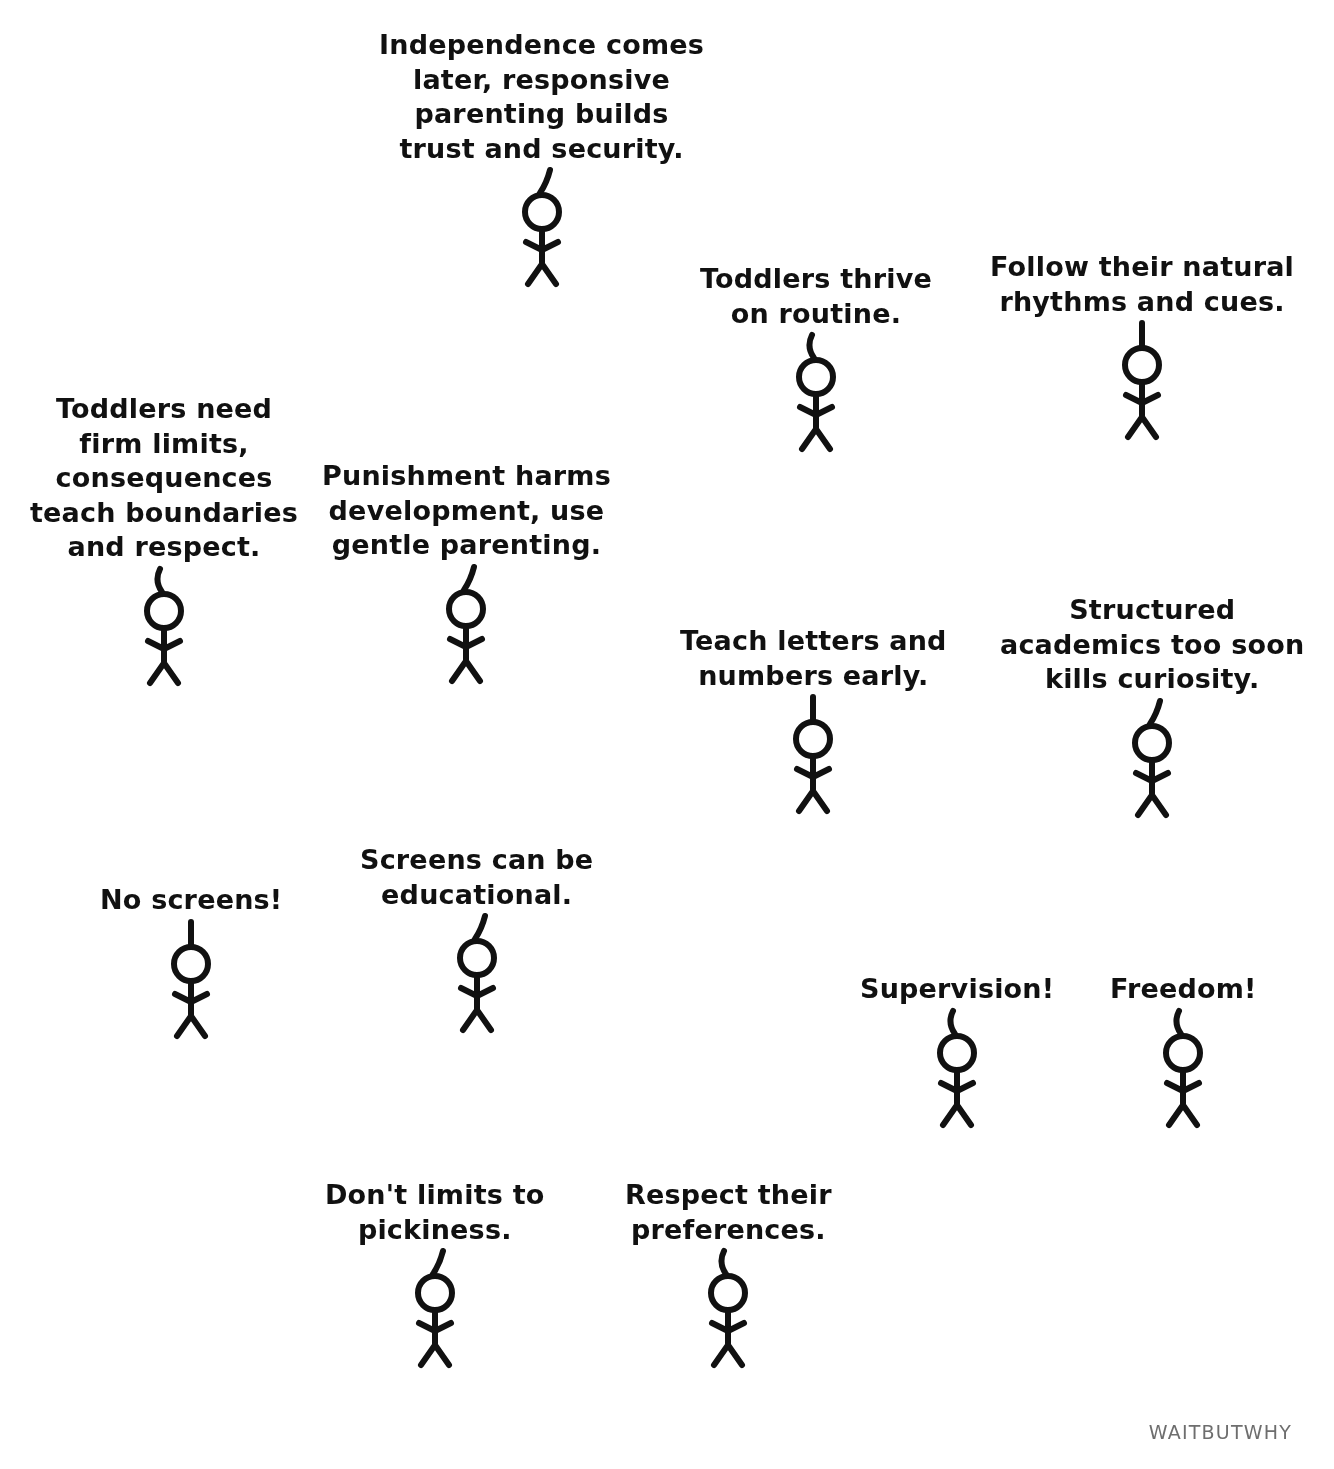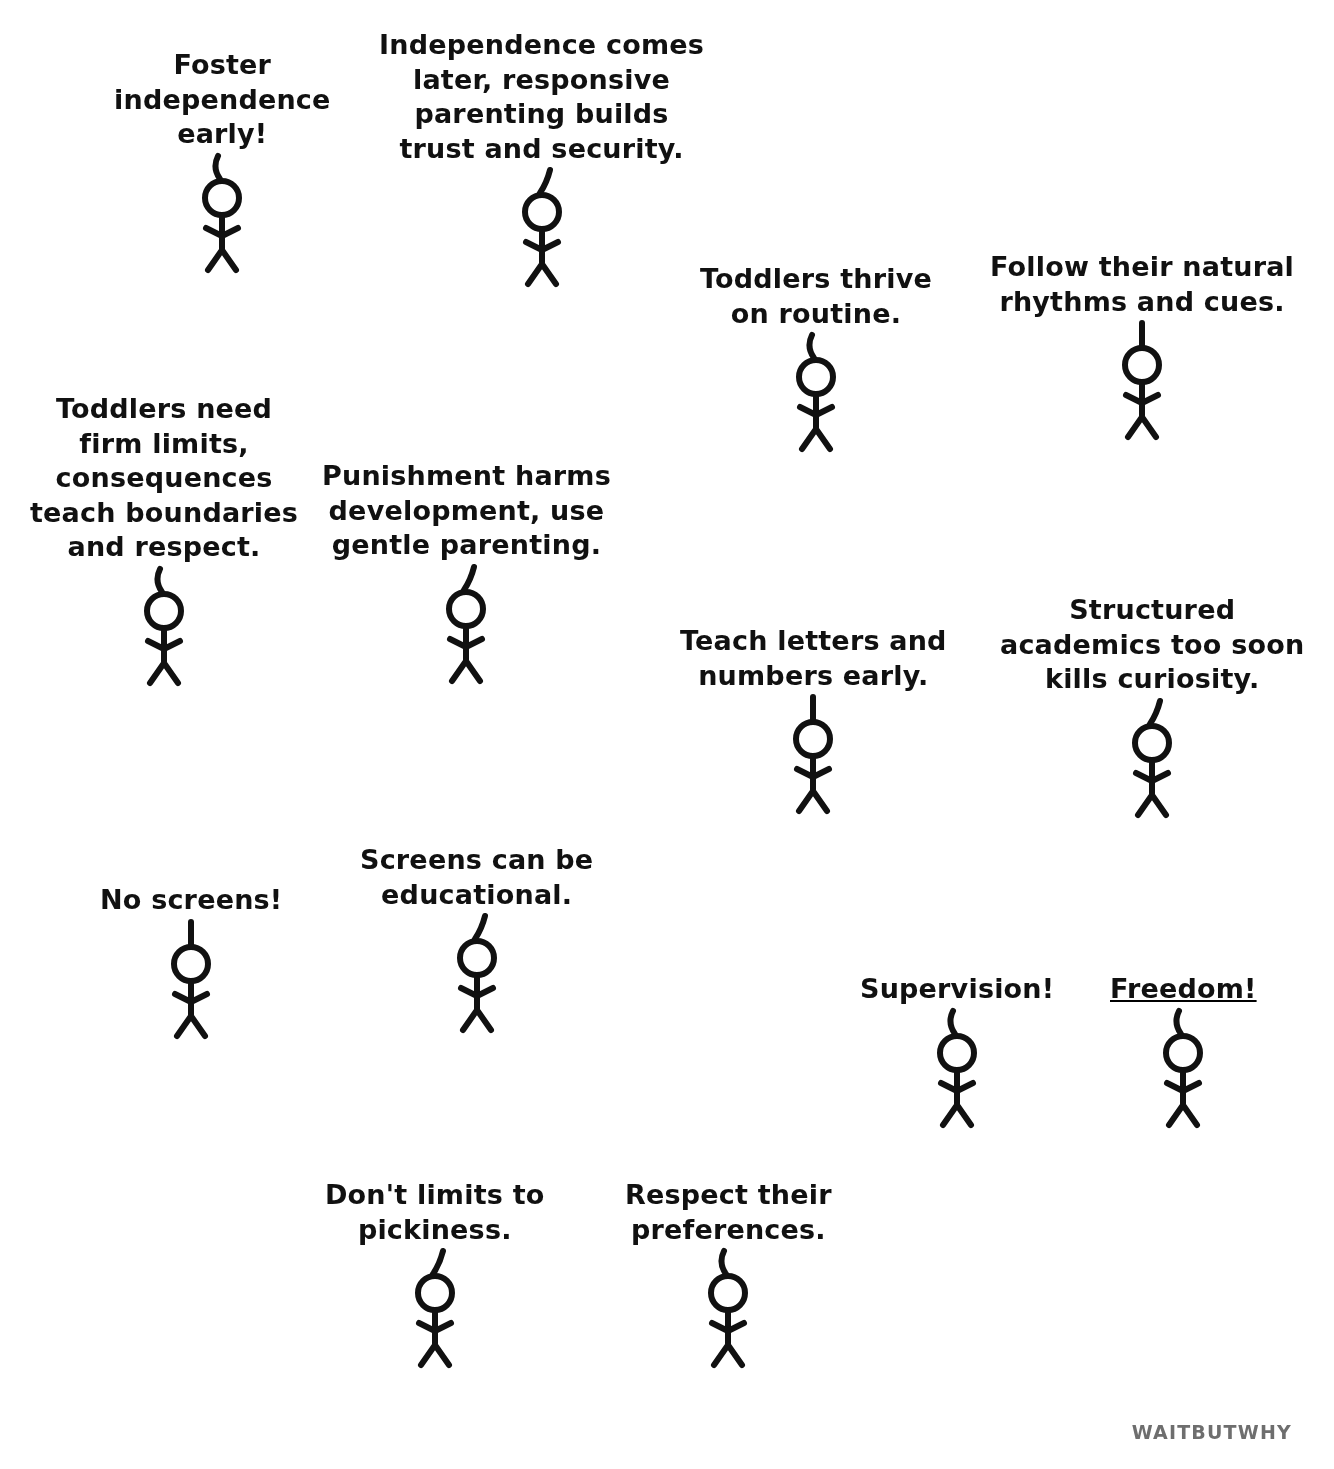--- a/index.html
+++ b/index.html
@@ -35,43 +35,31 @@
   }
   .stick {
     display: block;
   }
   .credit {
     position: absolute;
     right: 42px;
     bottom: 26px;
     font-family: "DejaVu Sans", sans-serif;
     font-size: 19px;
-    font-weight: 700;
+    font-weight: 400;
     letter-spacing: 1.2px;
     color: #6e6e6e;
   }
 </style>
 </head>
 <body>
 
 <div id="canvas">
 
   <div class="credit">WAITBUTWHY</div>
-<div class="figure" style="left: 114px; top: 48px;">
-      <div class="speech">Foster
-independence
-early!</div>
-      <svg class="stick" width="80" height="128" viewBox="0 0 80 128" fill="none" stroke="#111111" stroke-width="6" stroke-linecap="round" stroke-linejoin="round">
-        <path class="tail" d="M36 4 C32 12 33 20 38 27"></path>
-        <circle cx="40" cy="46" r="17"></circle>
-        <path d="M40 63 L40 100"></path>
-        <path d="M24 76 L40 84 L56 76"></path>
-        <path d="M26 118 L40 98 L54 118"></path>
-      </svg>
-    </div>
     <div class="figure" style="left: 379px; top: 28px;">
       <div class="speech">Independence comes
 later, responsive
 parenting builds
 trust and security.</div>
       <svg class="stick" width="80" height="128" viewBox="0 0 80 128" fill="none" stroke="#111111" stroke-width="6" stroke-linecap="round" stroke-linejoin="round">
         <path class="tail" d="M48 4 C46 12 42 21 38 27"></path>
         <circle cx="40" cy="46" r="17"></circle>
         <path d="M40 63 L40 100"></path>
         <path d="M24 76 L40 84 L56 76"></path>
@@ -173,21 +161,21 @@
     <div class="figure" style="left: 860px; top: 972px;">
       <div class="speech">Supervision!</div>
       <svg class="stick" width="80" height="128" viewBox="0 0 80 128" fill="none" stroke="#111111" stroke-width="6" stroke-linecap="round" stroke-linejoin="round">
         <path class="tail" d="M36 4 C32 12 33 20 38 27"></path>
         <circle cx="40" cy="46" r="17"></circle>
         <path d="M40 63 L40 100"></path>
         <path d="M24 76 L40 84 L56 76"></path>
         <path d="M26 118 L40 98 L54 118"></path>
       </svg>
     </div>
-    <div class="figure" style="left: 1110px; top: 972px; text-decoration: underline;">
+    <div class="figure" style="left: 1110px; top: 972px;">
       <div class="speech">Freedom!</div>
       <svg class="stick" width="80" height="128" viewBox="0 0 80 128" fill="none" stroke="#111111" stroke-width="6" stroke-linecap="round" stroke-linejoin="round">
         <path class="tail" d="M36 4 C32 12 33 20 38 27"></path>
         <circle cx="40" cy="46" r="17"></circle>
         <path d="M40 63 L40 100"></path>
         <path d="M24 76 L40 84 L56 76"></path>
         <path d="M26 118 L40 98 L54 118"></path>
       </svg>
     </div>
     <div class="figure" style="left: 325px; top: 1178px;">

